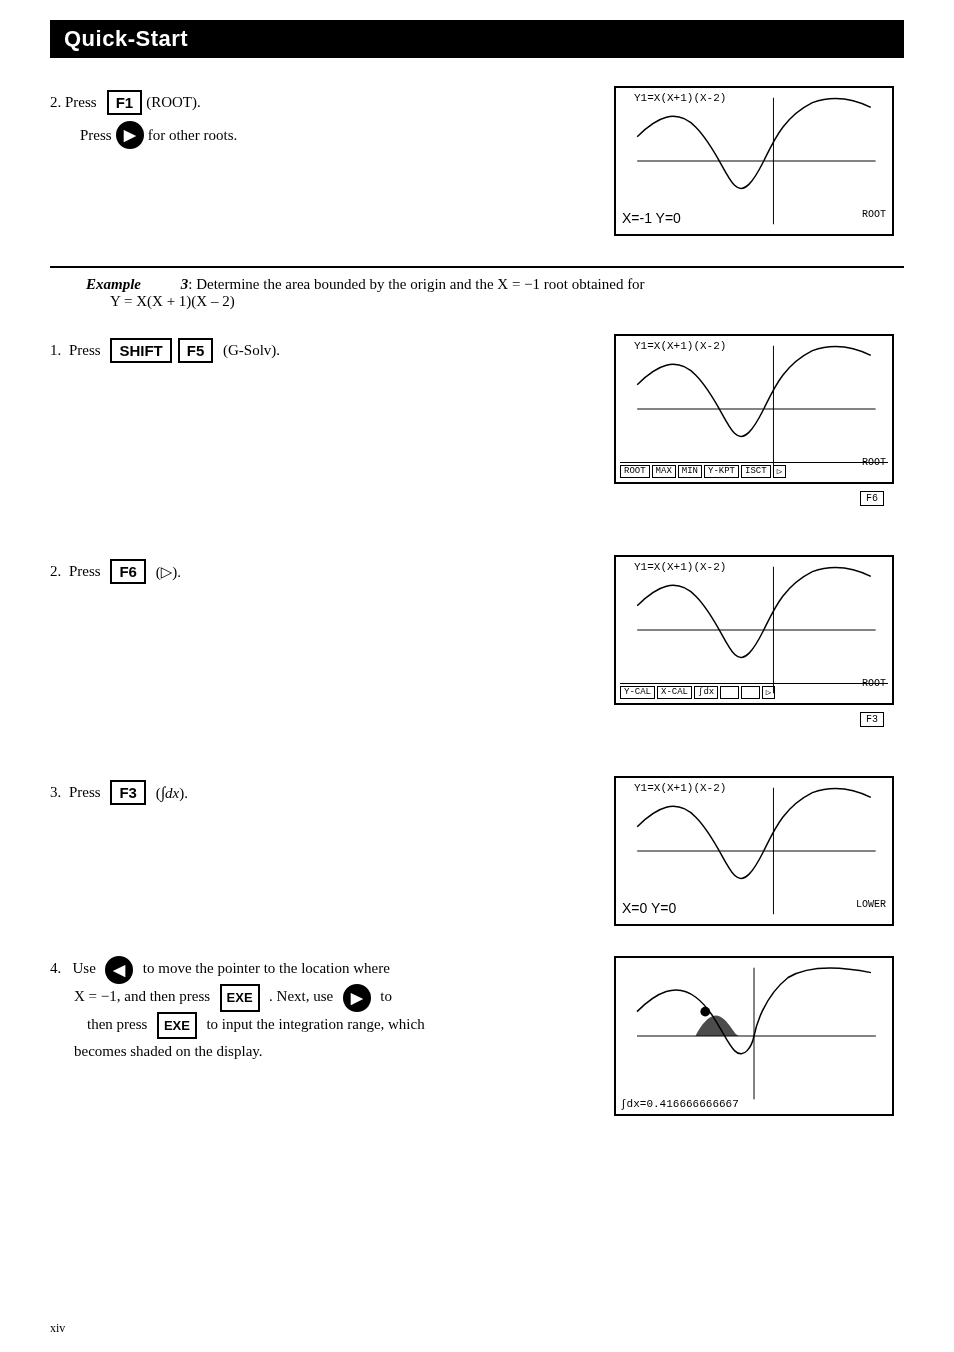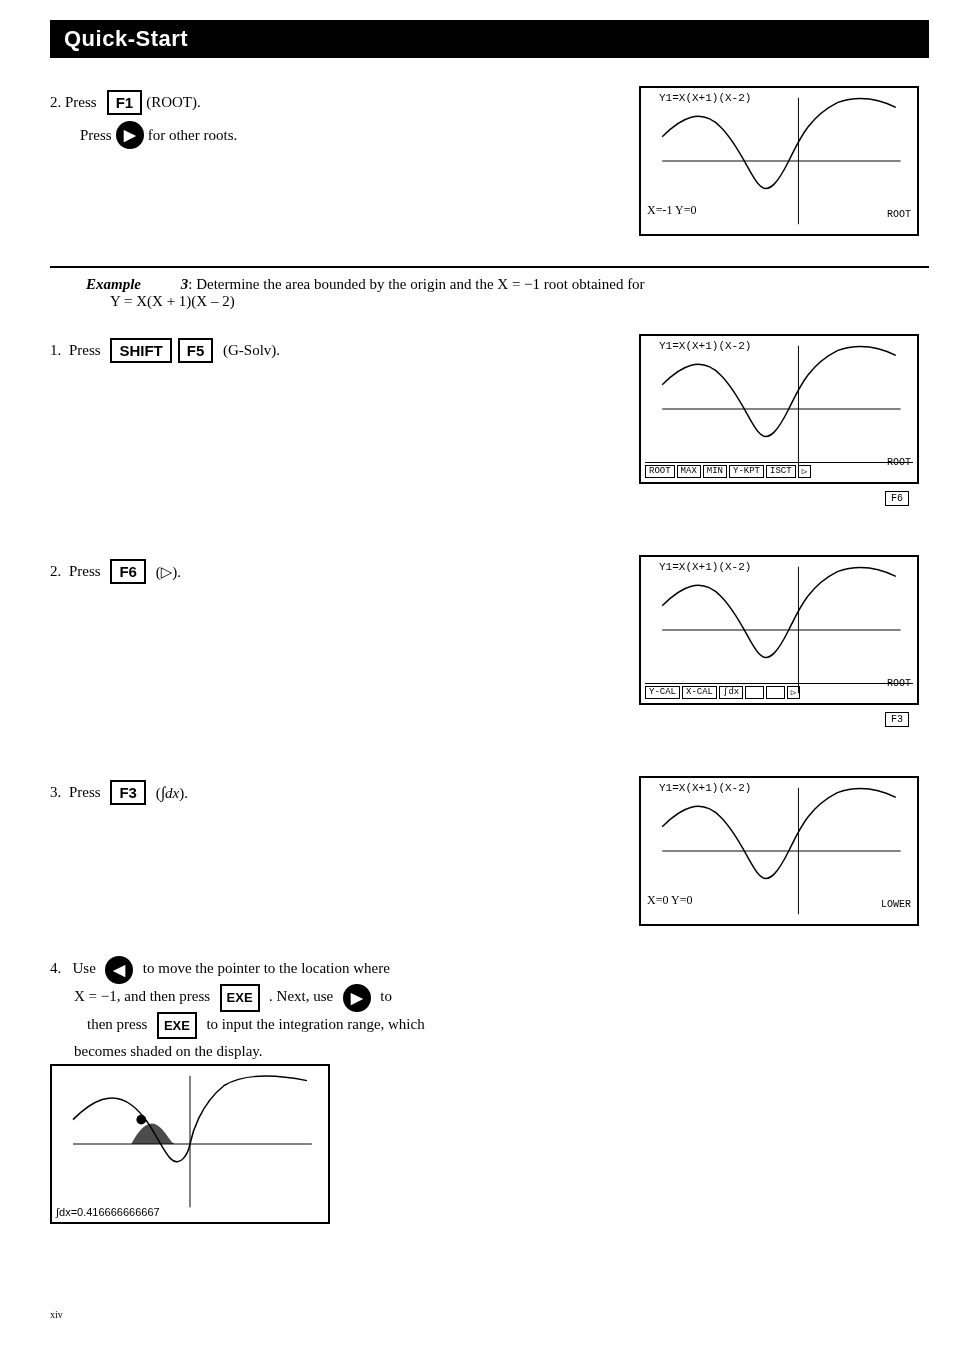--- a/index.html
+++ b/index.html
@@ -9,21 +9,21 @@
       font-size: 15px;
       color: #000;
       width: 954px;
       min-height: 1352px;
       padding: 0;
     }
 
     .page {
       width: 954px;
       min-height: 1352px;
-      padding: 20px 25px 40px 50px;
+      padding: 20px 50px 40px 50px;
       position: relative;
     }
 
     
     .header-bar {
       background: #000;
       color: #fff;
       font-family: Arial, sans-serif;
       font-weight: bold;
       font-size: 22px;
@@ -55,24 +55,24 @@
     .calc-screen-label {
       position: absolute;
       bottom: 14px;
       right: 6px;
       font-size: 10px;
       font-family: 'Courier New', monospace;
     }
 
     .calc-screen-bottom {
       position: absolute;
-      bottom: 16px;
+      bottom: 8px;
       left: 6px;
-      font-size: 12px;
-      font-family: Liberation Serif, serif;
+      font-size: 14px;
+      font-family: Liberation Sans, sans-serif;
     }
 
     .calc-screen-menu {
       position: absolute;
       bottom: 4px;
       left: 4px;
       right: 4px;
       font-size: 9px;
       font-family: 'Courier New', monospace;
       border-top: 1px solid #000;
@@ -146,23 +146,23 @@
 
     
     .integral-sym {
       font-style: italic;
       font-size: 16px;
     }
 
     
     .page-number {
       position: absolute;
-      bottom: 32px;
+      bottom: 16px;
       left: 50px;
-      font-size: 10px;
+      font-size: 12px;
     }
 
     .screen-wrapper {
       position: relative;
       margin-bottom: 20px;
     }
 
     .step-number {
       margin-right: 6px;
       font-size: 15px;
@@ -204,32 +204,32 @@
       margin-left: 60px;
     }
 
     .step4-text {
       max-width: 420px;
       line-height: 1.6;
     }
 
     .step4-row {
       display: flex;
-      flex-direction: column;
+      flex-direction: row;
       justify-content: space-between;
       align-items: flex-start;
       margin-bottom: 30px;
     }
 
     .calc-screen-result {
       position: absolute;
       bottom: 4px;
       left: 4px;
       font-size: 11px;
-      font-family: Liberation Sans, sans-serif;
+      font-family: Liberation Mono, monospace;
     }
   </style>
 </head>
 <body>
 
 <div class="page">
 
   <div class="header-bar">
     <span>Quick-Start</span>
   </div>

